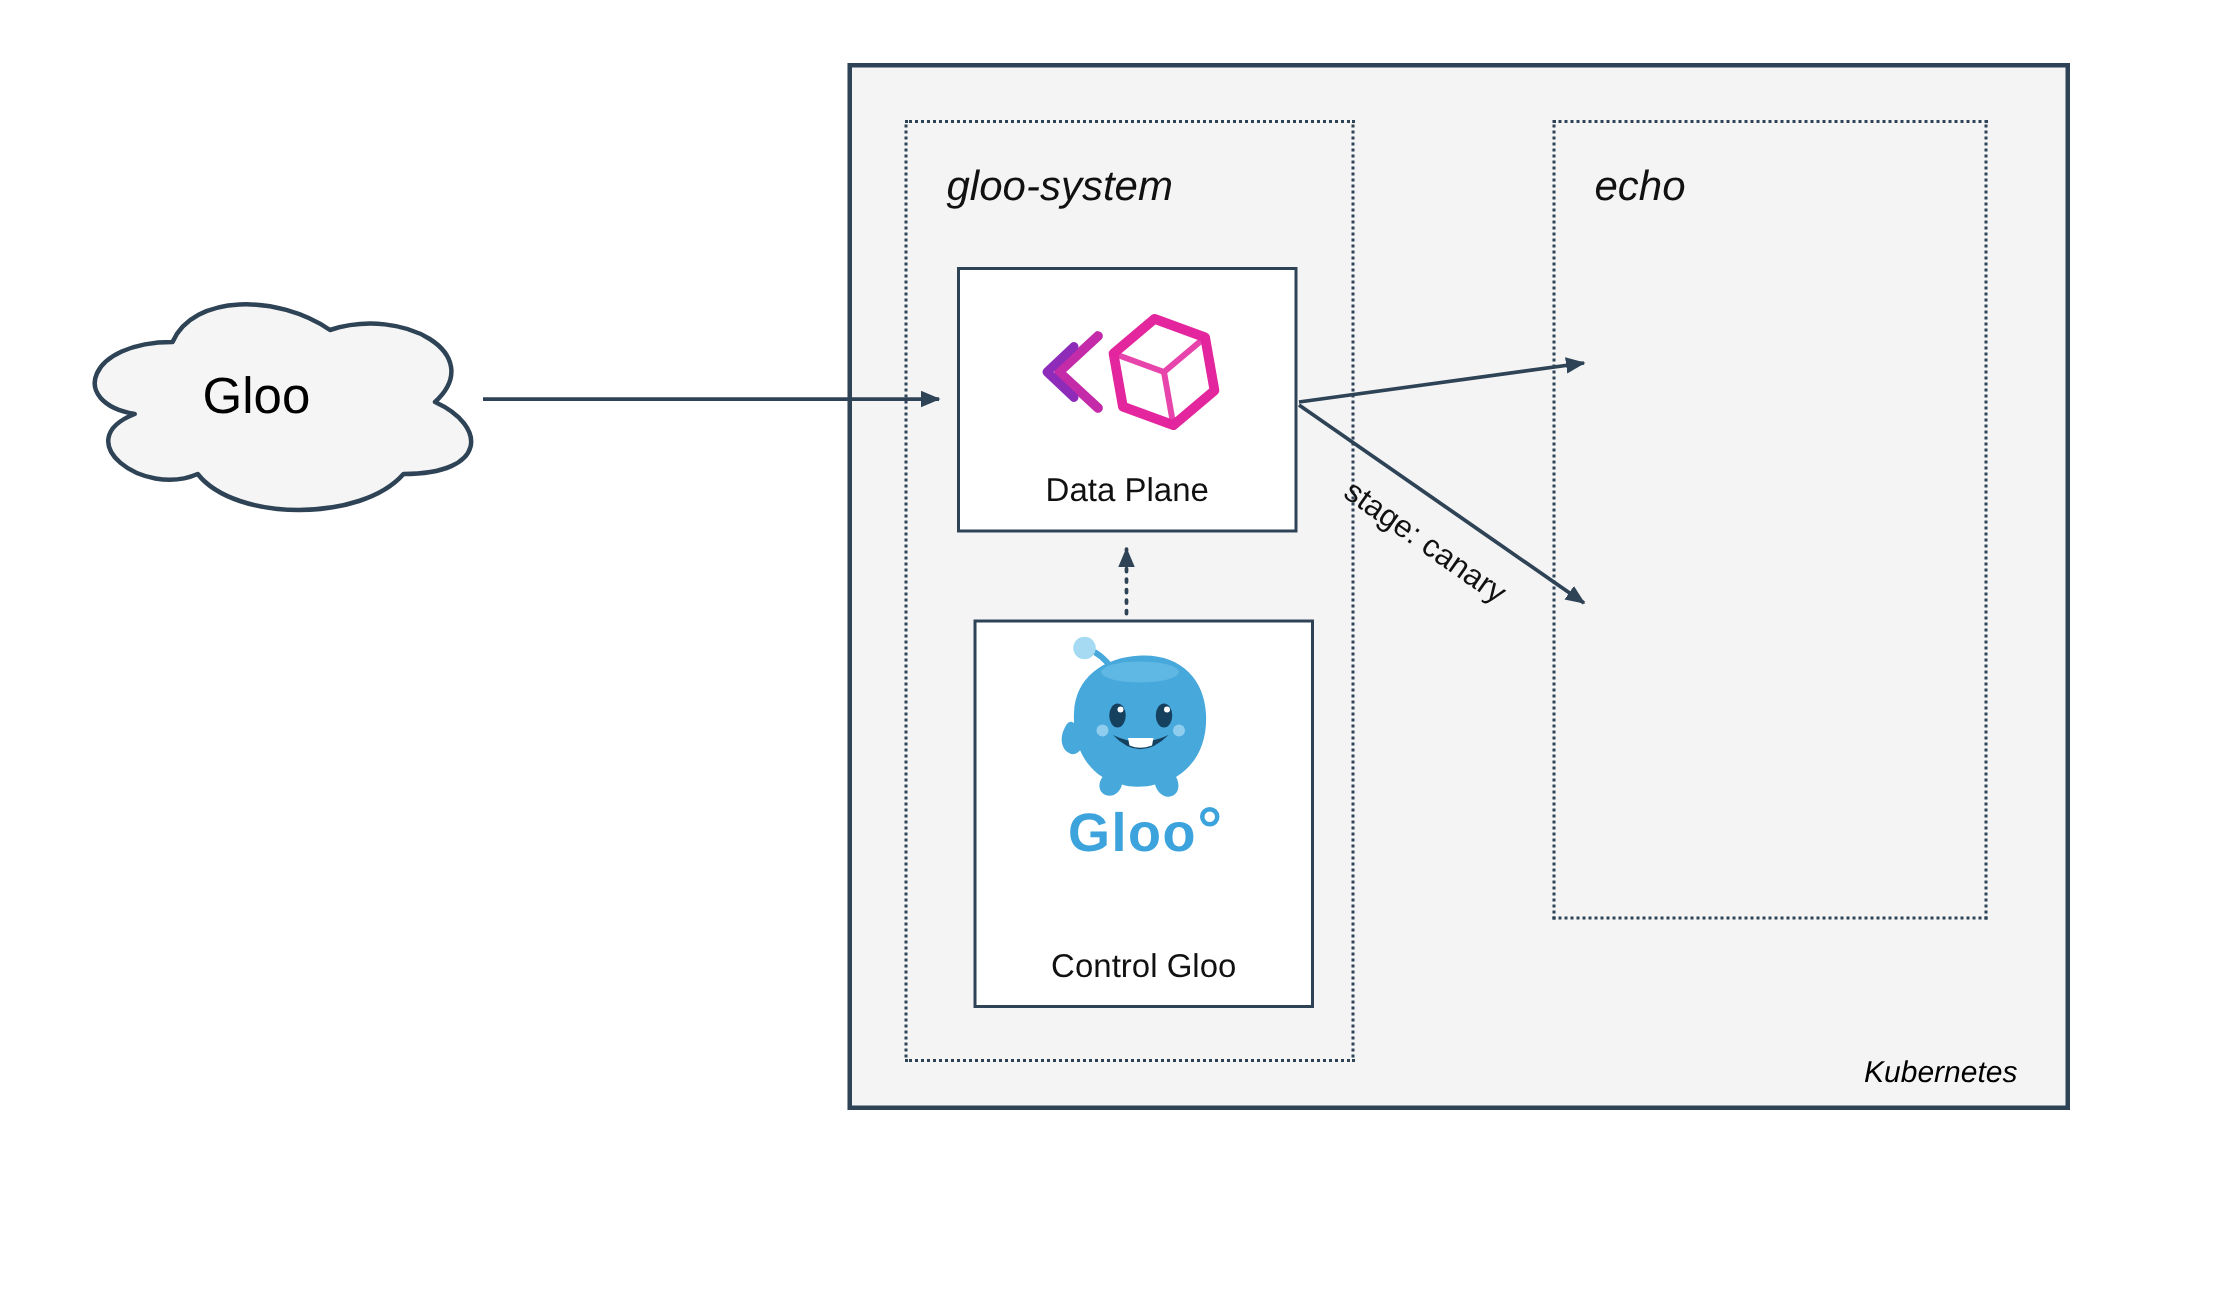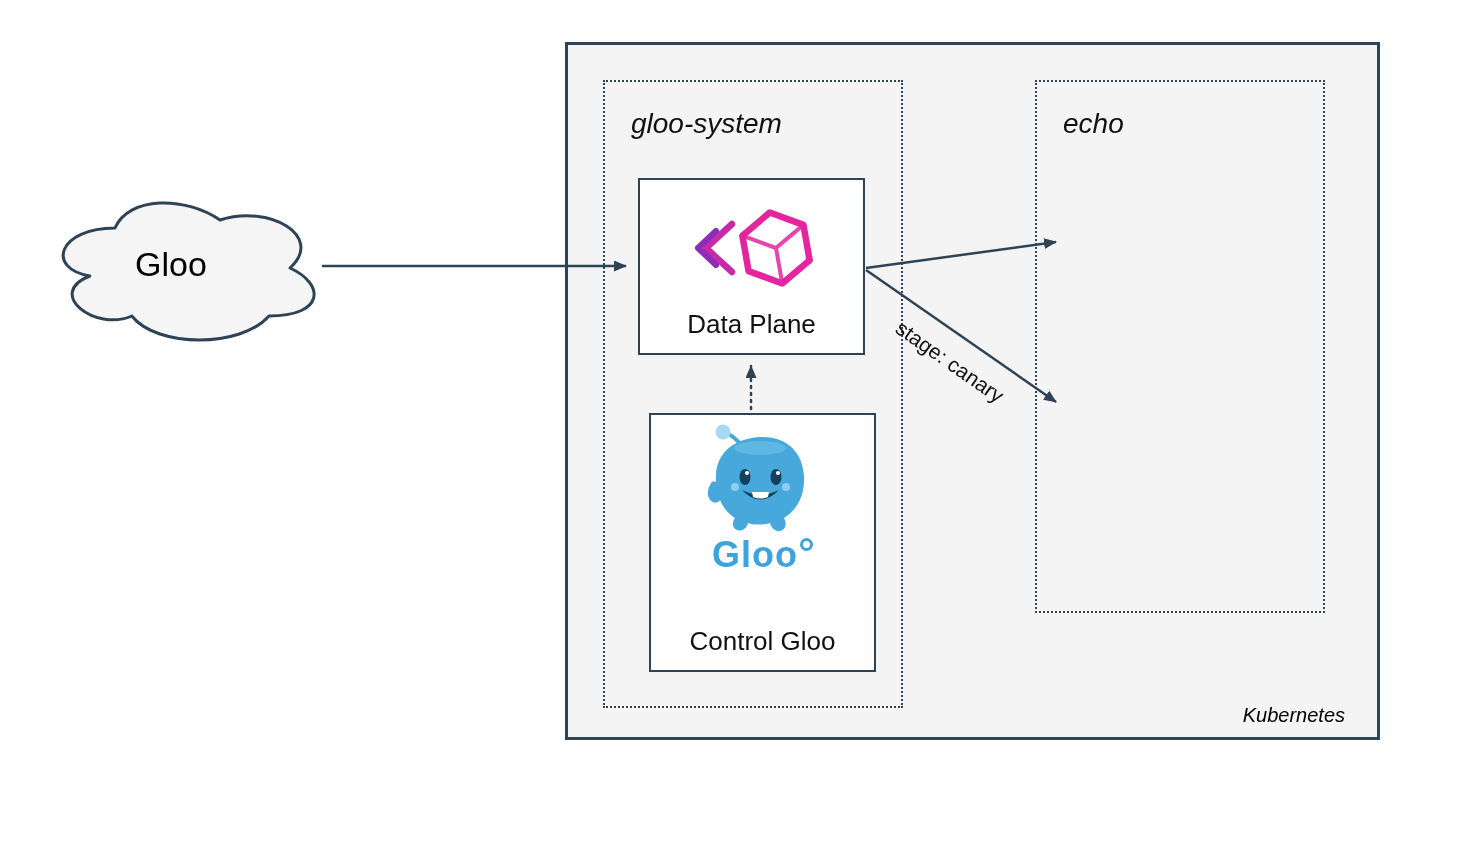--- a/index.html
+++ b/index.html
@@ -23,21 +23,21 @@
   .ns-echo { left: 1035px; top: 80px; width: 290px; height: 533px; }
   .ns-label { position: absolute; left: 26px; top: 26px; font-size: 28px; font-style: italic; }
 
   
   .node { position: absolute; background: #ffffff; border: 2px solid #2e4356; box-sizing: border-box; }
   .node-dataplane { left: 638px; top: 178px; width: 227px; height: 177px; display: flex; flex-direction: column; align-items: center; }
   .node-controlplane { left: 638px; top: 413px; width: 227px; height: 259px; display: flex; flex-direction: column; align-items: center; margin-left: 11px; }
   .node-echo { display: flex; align-items: center; padding-left: 22px; font-size: 24px; }
   .node-echo1 { left: 1068px; top: 182px; width: 227px; height: 116px; }
   .node-echo2 { left: 1068px; top: 350px; width: 227px; height: 117px; }
-  .node-label { font-size: 26px; margin-top: auto; margin-bottom: 13px; }
+  .node-label { font-size: 22px; margin-top: auto; margin-bottom: 13px; }
 
   .gateway-icon { margin-top: 20px; }
   .mascot-icon { margin-top: 8px; }
 
   
   .wordmark {
     font-size: 36px; font-weight: 800; color: #3ca3dd; letter-spacing: 1px; line-height: 1;
     margin-top: -2px;
   }
   .wordmark::after {

